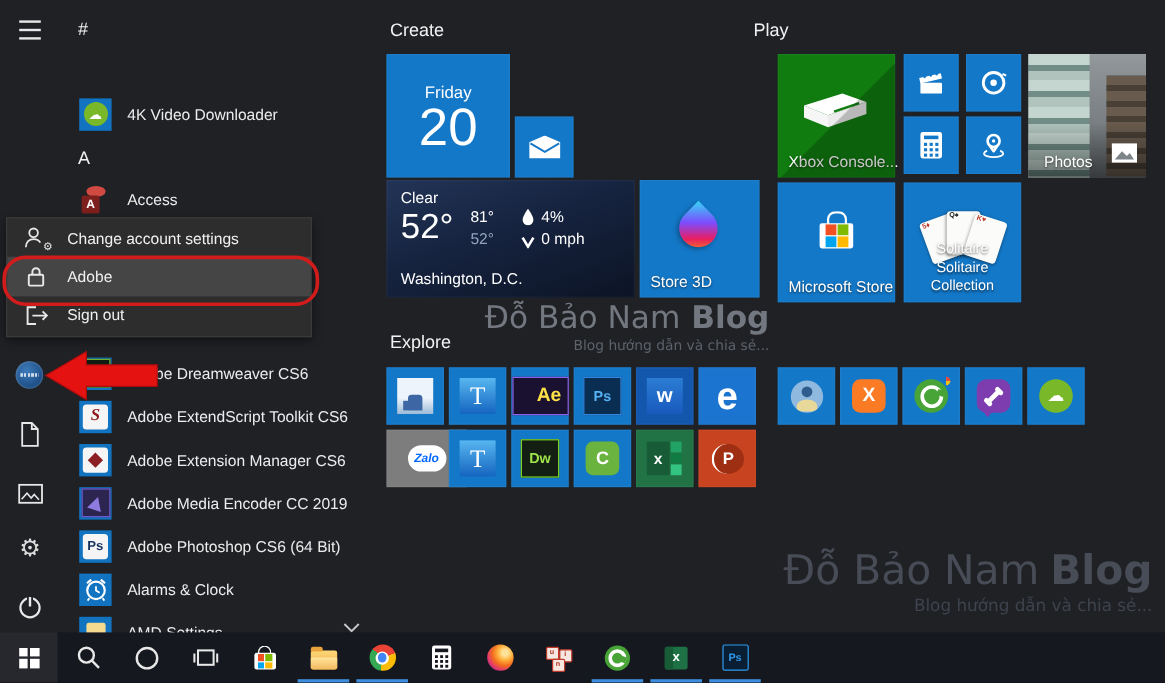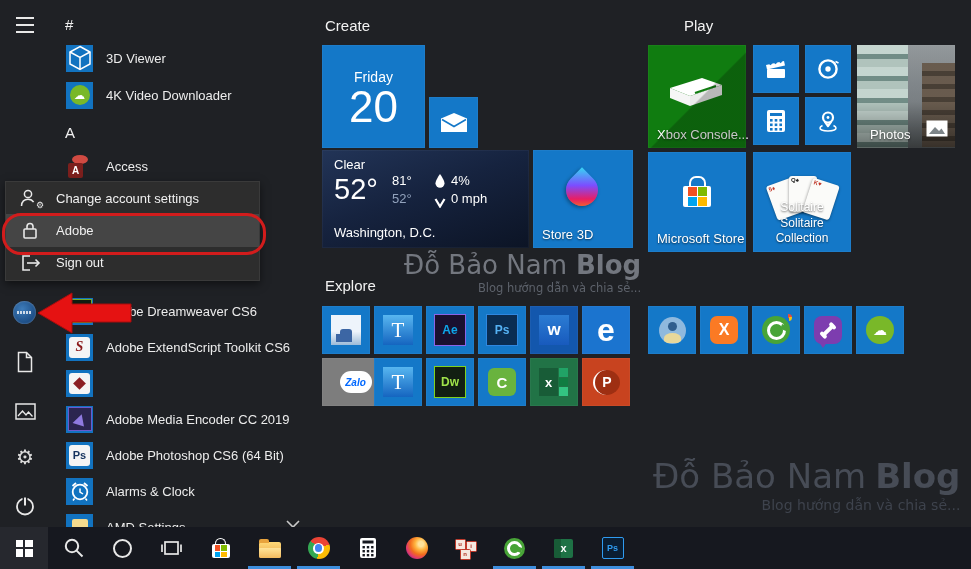--- a/index.html
+++ b/index.html
@@ -92,22 +92,22 @@
   .bag.small .bag-body{width:18px;height:14px;grid-template-columns:5.5px 5.5px;grid-template-rows:5.5px 5.5px;}
   .cards{position:relative;width:70px;height:52px;margin:22px auto 0;}
   .card{position:absolute;width:24px;height:34px;background:#fbfbf9;border-radius:3px;
         box-shadow:0 1px 3px rgba(0,0,0,.45);font-size:6px;font-weight:bold;padding:1px 2px;}
   .sol-label{position:absolute;left:0;right:0;bottom:5px;text-align:center;font-size:12px;line-height:1.3;
         text-shadow:0 1px 2px rgba(0,0,0,.6);}
 
   
   .t-sq{width:30px;height:30px;background:linear-gradient(180deg,#57b6f0,#1565c0);display:flex;align-items:center;
         justify-content:center;font-family:"Liberation Serif",serif;font-size:21px;color:#fff;}
-  .ae-sq{width:30px;height:30px;background:#1a1030;border:1.5px solid #8a63e8;color:#0ea5e9;
-        display:flex;align-items:center;justify-content:center;font-weight:bold;font-size:12px;}
+  .ae-sq{width:30px;height:30px;background:#1a1030;border:1.5px solid #8a63e8;color:#fde047;
+        display:flex;align-items:center;justify-content:center;font-weight:bold;font-size:16px;padding-left:15px;}
   .psx-sq{width:30px;height:30px;background:#0a2d52;border:1.5px solid #2f87e0;color:#55b2f4;
         display:flex;align-items:center;justify-content:center;font-weight:bold;font-size:12px;}
   .dwx-sq{width:30px;height:30px;background:#121f12;border:1.5px solid #7ed321;color:#9fe34a;
         display:flex;align-items:center;justify-content:center;font-weight:bold;font-size:12px;}
   .word-sq{width:30px;height:30px;background:linear-gradient(180deg,#2b7cd3,#185abd);display:flex;align-items:center;
         justify-content:center;font-weight:bold;font-size:17px;color:#fff;}
   .edge-e{font-weight:bold;font-size:32px;color:#fff;line-height:1;}
   .fb-sq{width:30px;height:30px;background:linear-gradient(180deg,#eef4fb 55%,#9dbbd8);display:flex;align-items:flex-end;justify-content:center;}
   .fb-thumb{width:12px;height:13px;background:#3c66a4;border-radius:3px 3px 0 0;margin-bottom:3px;position:relative;}
   .fb-thumb::before{content:"";position:absolute;left:-4px;bottom:0;width:4px;height:8px;background:#3c66a4;}
@@ -212,30 +212,20 @@
   <div class="rail-btn" style="top:492px">
     <svg width="22" height="23">
       <circle cx="11" cy="12.5" r="8" fill="none" stroke="#e8e8e8" stroke-width="1.8"></circle>
       <line x1="11" y1="2" x2="11" y2="11" stroke="#1f2125" stroke-width="5"></line>
       <line x1="11" y1="3.5" x2="11" y2="11.5" stroke="#e8e8e8" stroke-width="2"></line>
     </svg>
   </div>
 
   <div class="sec-hdr" style="top:16px">#</div>
 
-  <div class="app-row" style="top:44px">
-    <span class="plate">
-      <svg width="24" height="26" fill="none" stroke="#fff" stroke-width="1.5">
-        <polygon points="12,1.5 22,7 22,19 12,24.5 2,19 2,7"></polygon>
-        <polyline points="2,7 12,12.5 22,7"></polyline>
-          <line x1="12" y1="12.5" x2="12" y2="24.5"></line>
-      </svg>
-    </span>
-    <span class="app-label">3D Viewer</span>
-  </div>
 
   <div class="app-row" style="top:81px">
     <span class="plate">
       <span class="fourk-circ">
           <span class="cloud-glyph">☁</span>
         </span>
     </span>
     <span class="app-label">4K Video Downloader</span>
   </div>
 
@@ -264,20 +254,21 @@
     </span>
     <span class="app-label">Adobe ExtendScript Toolkit CS6</span>
   </div>
 
   <div class="app-row" style="top:369px">
     <span class="plate">
       <span class="white-sq">
           <span class="em-diamond"></span>
         </span>
     </span>
+    <span class="app-label">Adobe Extension Manager CS6</span>
   </div>
 
   <div class="app-row" style="top:405px">
     <span class="plate">
       <span class="me-sq">
           <span class="me-tri"></span>
         </span>
     </span>
     <span class="app-label">Adobe Media Encoder CC 2019</span>
   </div>
@@ -319,21 +310,21 @@
   <div class="wm wm1">
     <div class="t"><span>Đỗ Bảo Nam</span><b>Blog</b></div>
     <div class="sub">Blog hướng dẫn và chia sẻ...</div>
   </div>
   <div class="wm wm2">
     <div class="t"><span>Đỗ Bảo Nam</span><b>Blog</b></div>
     <div class="sub">Blog hướng dẫn và chia sẻ...</div>
   </div>
 
   <div class="grp-hdr" style="left:325px;top:17px">Create</div>
-  <div class="grp-hdr" style="left:684px;top:17px">Play</div>
+  <div class="grp-hdr" style="left:628px;top:17px">Play</div>
   <div class="grp-hdr" style="left:325px;top:277px">Explore</div>
 
   <div class="tile" style="left:322px;top:45px;width:103px;height:103px">
     <div class="cal-week">Friday</div>
     <div class="cal-day">20</div>
   </div>
 
   <div class="tile" style="left:429px;top:97px;width:49px;height:51px">
     <div class="center-ic">
       <svg width="26" height="19">

